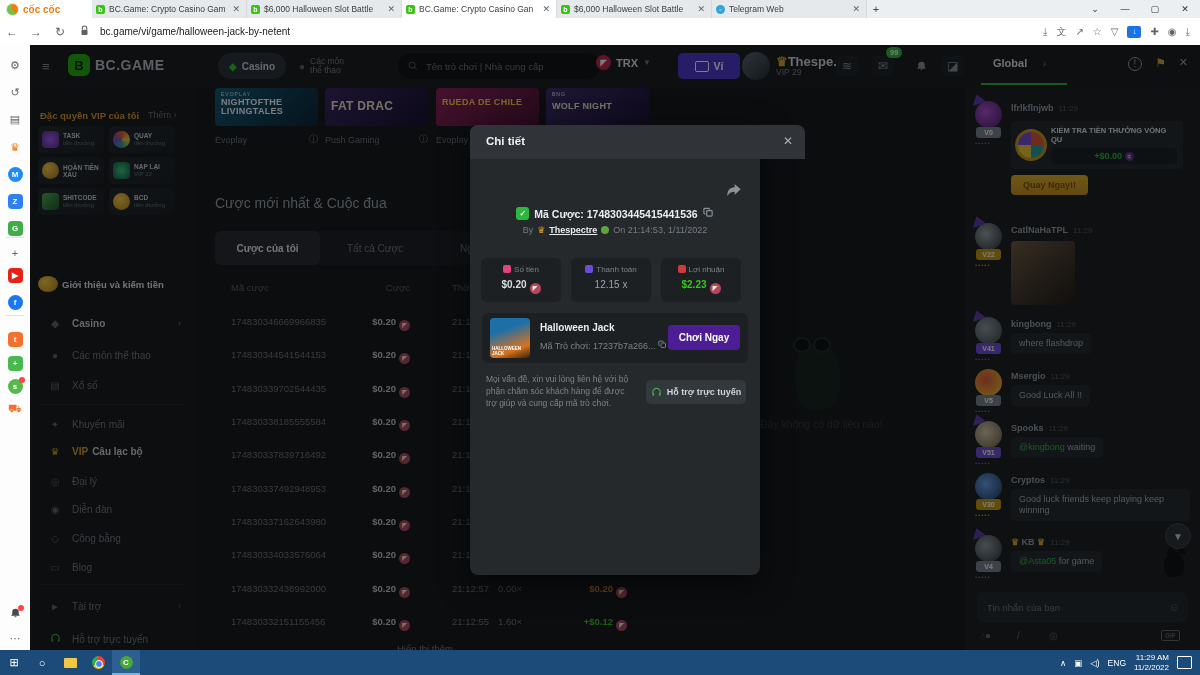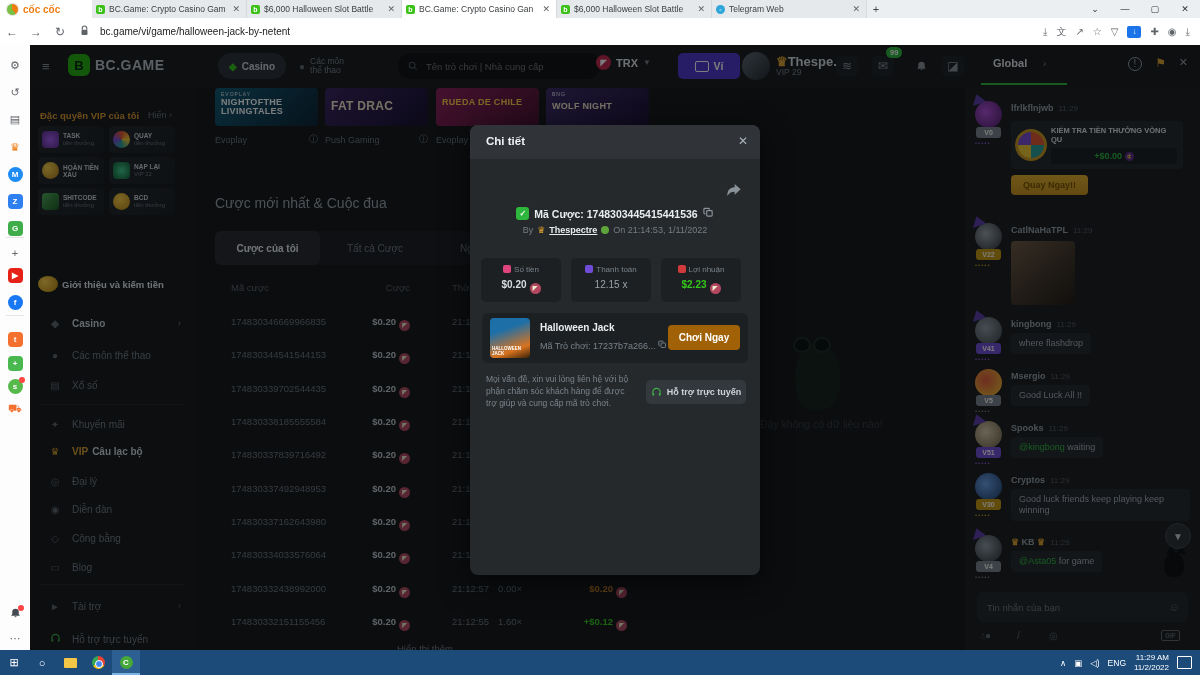--- a/index.html
+++ b/index.html
@@ -117,39 +117,39 @@
   .c-profit{position:absolute;left:340px;width:72px;top:5px;text-align:right;font-weight:bold;}
   .loss{color:#d0822a;} .win{color:#35c71b;}
   .coin{display:inline-block;width:11px;height:11px;border-radius:50%;background:#b44760;color:#eec;font-size:6px;line-height:11px;text-align:center;font-style:normal;margin-left:3px;vertical-align:-2px;}
   .showmore{position:absolute;left:185px;top:598px;width:420px;text-align:center;font-size:9.5px;color:#747e86;}
   .croc{position:absolute;left:745px;top:290px;width:80px;height:80px;}
   .crocbody{position:absolute;left:20px;top:10px;width:45px;height:65px;border-radius:45% 45% 40% 40%;background:#15201a;}
   .croceye{position:absolute;top:2px;width:14px;height:12px;border-radius:50%;background:#0a0d0c;border:2px solid #1d2a22;}
   .emptytext{position:absolute;left:730px;top:373px;font-size:10.5px;color:#343a40;}
   
   .modal{position:absolute;left:440px;top:80px;width:290px;height:450px;border-radius:8px;background:#26292c;z-index:40;box-shadow:0 8px 30px rgba(0,0,0,.6);}
-  .mhead{position:absolute;left:0;top:0;width:290px;height:34px;background:#303439;border-radius:8px 8px 0 0;}
+  .mhead{position:absolute;left:0;top:0;width:335px;height:34px;background:#303439;border-radius:8px 8px 0 0;}
   .mtitle{position:absolute;left:16px;top:10px;font-size:11.5px;font-weight:bold;color:#f0f3f5;}
   .mclose{position:absolute;right:12px;top:9px;color:#aab3ba;font-size:12px;}
   .mshare{position:absolute;right:18px;top:58px;}
   .midrow{position:absolute;left:0;top:82px;width:290px;display:flex;justify-content:center;align-items:center;gap:5px;font-size:10.5px;font-weight:bold;color:#e8edf0;}
   .shieldok{width:13px;height:13px;border-radius:3px;background:#2db83d;color:#fff;font-size:8px;display:flex;align-items:center;justify-content:center;}
   .byrow{position:absolute;left:0;top:100px;width:290px;display:flex;justify-content:center;align-items:center;gap:4px;font-size:9px;color:#747e86;}
   .byuser{color:#e8edf0;font-weight:bold;text-decoration:underline;}
   .frog{display:inline-block;width:8px;height:8px;border-radius:50%;background:#5da43a;}
   .statbox{position:absolute;top:133px;width:80px;height:44px;background:#1d2023;border-radius:5px;text-align:center;}
   .statlab{margin-top:7px;font-size:8px;color:#79838b;}
   .statval{margin-top:5px;font-size:10px;font-weight:bold;color:#d7dde1;}
   .s-ic{display:inline-block;width:8px;height:8px;border-radius:2px;margin-right:3px;vertical-align:-1px;}
   .gbox{position:absolute;left:12px;top:188px;width:266px;height:50px;background:#1d2023;border-radius:6px;}
   .gthumb{position:absolute;left:8px;top:5px;width:40px;height:40px;border-radius:4px;background:linear-gradient(160deg,#1d6fa8 30%,#d8731f 75%,#3a2207);overflow:hidden;}
   .gthumb span{position:absolute;left:2px;bottom:2px;font-size:4.5px;font-weight:bold;color:#fff;line-height:5px;}
   .gname{position:absolute;left:58px;top:9px;font-size:10px;font-weight:bold;color:#e8edf0;}
   .gid{position:absolute;left:58px;top:27px;font-size:9px;color:#79838b;}
-  .playbtn{position:absolute;left:186px;top:12px;width:72px;height:25px;background:#a16207;border-radius:4px;color:#fff;font-size:10px;font-weight:bold;display:flex;align-items:center;justify-content:center;}
+  .playbtn{position:absolute;left:186px;top:12px;width:72px;height:25px;background:#4c1d95;border-radius:4px;color:#fff;font-size:10px;font-weight:bold;display:flex;align-items:center;justify-content:center;}
   .suptext{position:absolute;left:16px;top:248px;width:150px;font-size:8.5px;line-height:12px;color:#79838b;}
   .supbtn{position:absolute;left:176px;top:255px;width:100px;height:24px;background:#33383d;border-radius:5px;color:#cdd4d9;font-size:9px;font-weight:bold;display:flex;align-items:center;justify-content:center;gap:5px;}
   
   .taskbar{position:absolute;left:0;top:650px;width:1200px;height:25px;background:#1c4a79;display:flex;align-items:center;color:#fff;}
   .tbi{width:28px;height:25px;display:flex;align-items:center;justify-content:center;font-size:11px;}
   .tbi.on{background:#2d5f93;box-shadow:inset 0 -2px 0 #7ab3e0;}
   .folder{width:13px;height:10px;background:#f3c645;border-radius:1px;}
   .chromeb{width:13px;height:13px;border-radius:50%;background:conic-gradient(#ea4335 0 33%,#fbbc05 33% 66%,#34a853 66% 100%);position:relative;}
   .chromeb::after{content:"";position:absolute;left:3.5px;top:3.5px;width:6px;height:6px;border-radius:50%;background:#4285f4;border:1px solid #fff;}
   .coccocb{width:13px;height:13px;border-radius:50%;background:#46a838;color:#fff;font-size:8px;font-weight:bold;text-align:center;line-height:13px;}
@@ -310,21 +310,21 @@
       <span class="hico" style="left:880px;background:transparent">
           <svg width="13" height="13" viewBox="0 0 24 24">
             <path d="M12 3a6 6 0 0 0-6 6v4l-2 3h16l-2-3V9a6 6 0 0 0-6-6zm-2 14a2 2 0 0 0 4 0z" fill="#8a939a"></path>
           </svg>
         </span>
       <span class="hico" style="left:912px">◪</span>
     </div>
 
     <div class="psb">
       <span class="viptitle">Đặc quyền VIP của tôi</span>
-      <span class="vipmore"><span>Hiển</span> ›</span>
+      <span class="vipmore"><span>Thêm</span> ›</span>
       <div class="sbcard" style="left:8px;top:38px">
           <span class="sbc-ic" style="background:radial-gradient(circle,#a45cf0,#5c2d91)"></span>
           <span class="sbc-t"><span>TASK</span><br><span class="sbc-s">tiền thưởng</span></span>
         </div>
       <div class="sbcard" style="left:79px;top:38px">
           <span class="sbc-ic" style="border-radius:50%;background:conic-gradient(#e4572e,#f3c832,#29a19c,#7b4bd8,#e4572e)"></span>
           <span class="sbc-t"><span>QUAY</span><br><span class="sbc-s">tiền thưởng</span></span>
         </div>
       <div class="sbcard" style="left:8px;top:69px">
           <span class="sbc-ic" style="background:radial-gradient(circle at 35% 35%,#ffd24a,#a8791a);border-radius:50%"></span>

